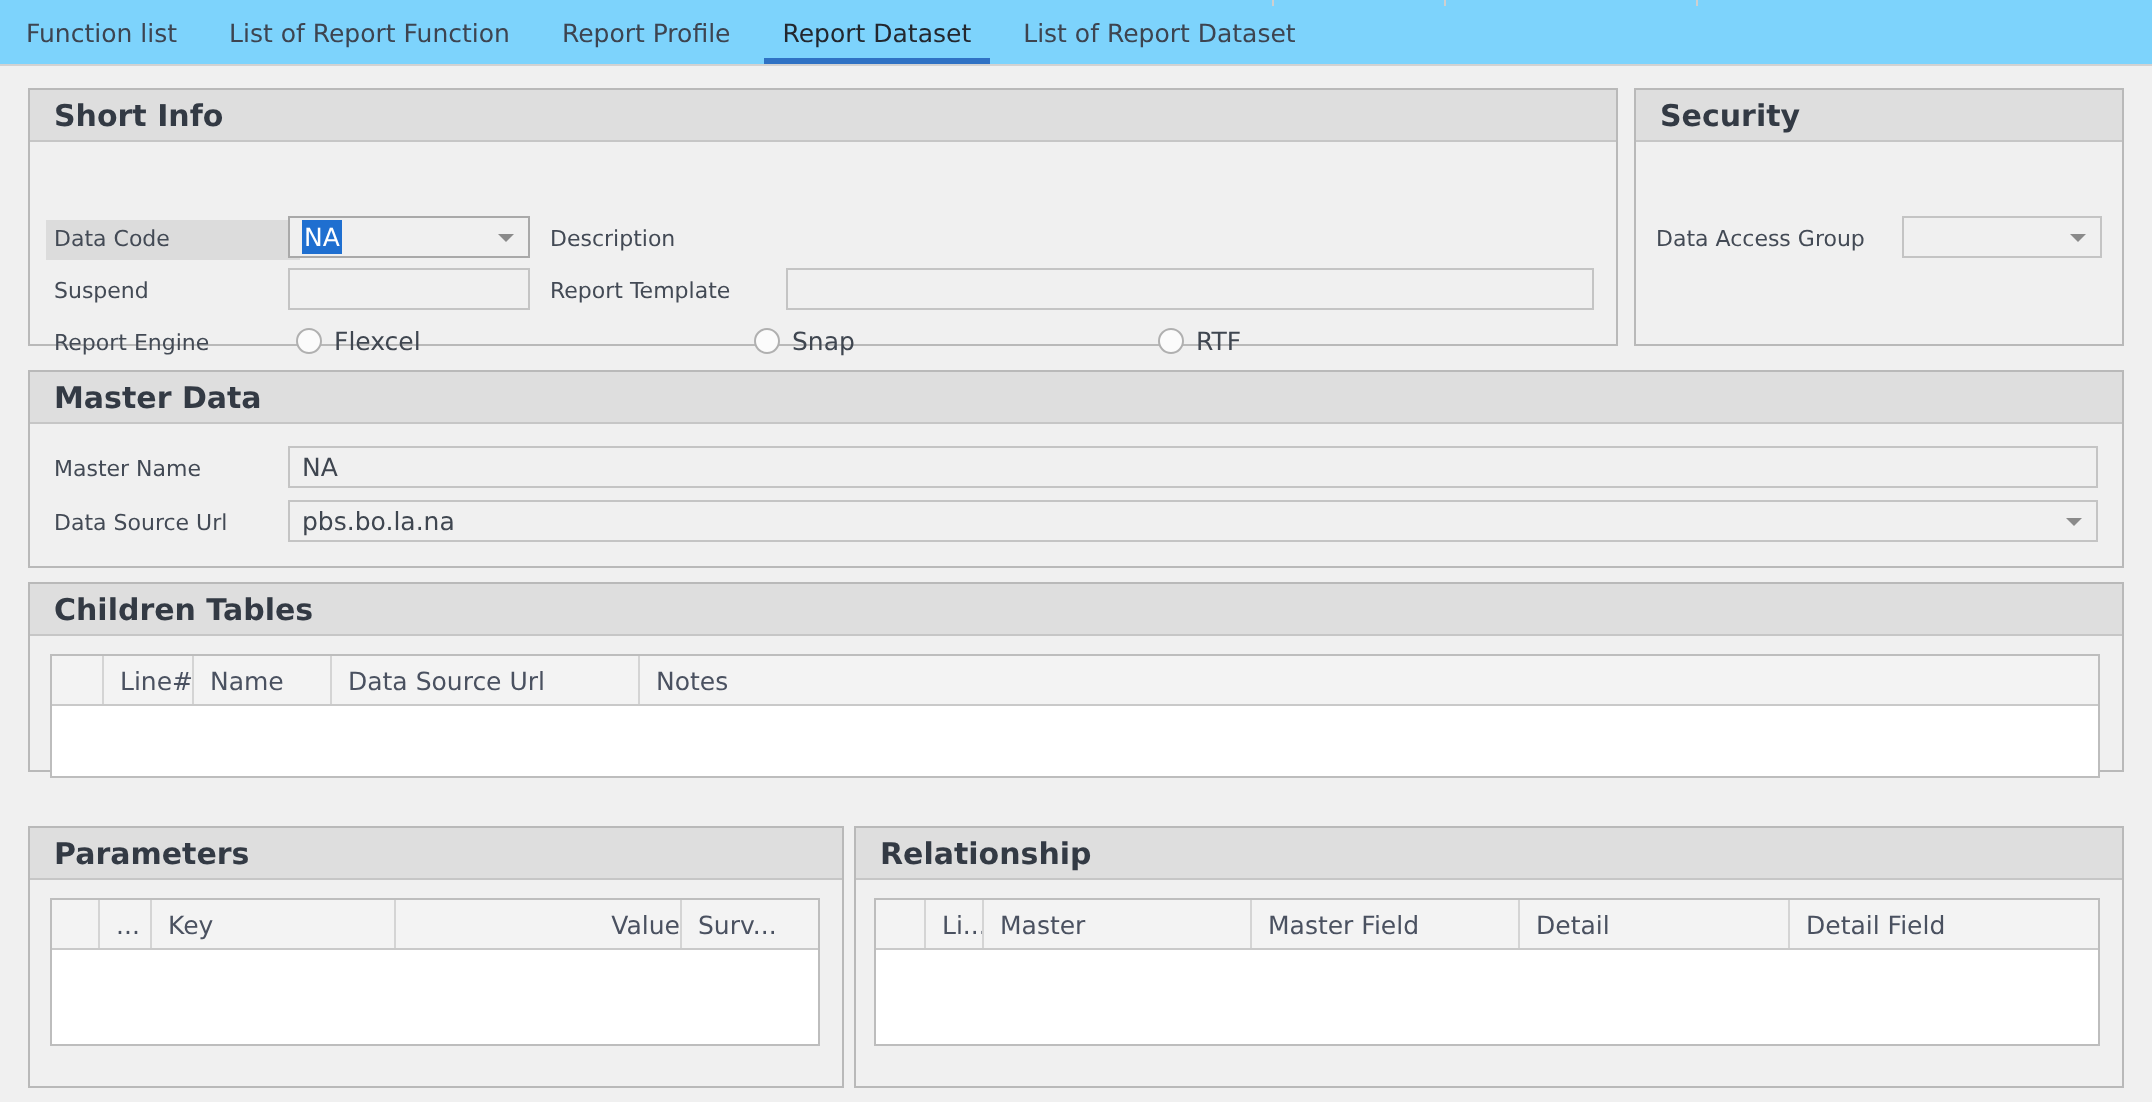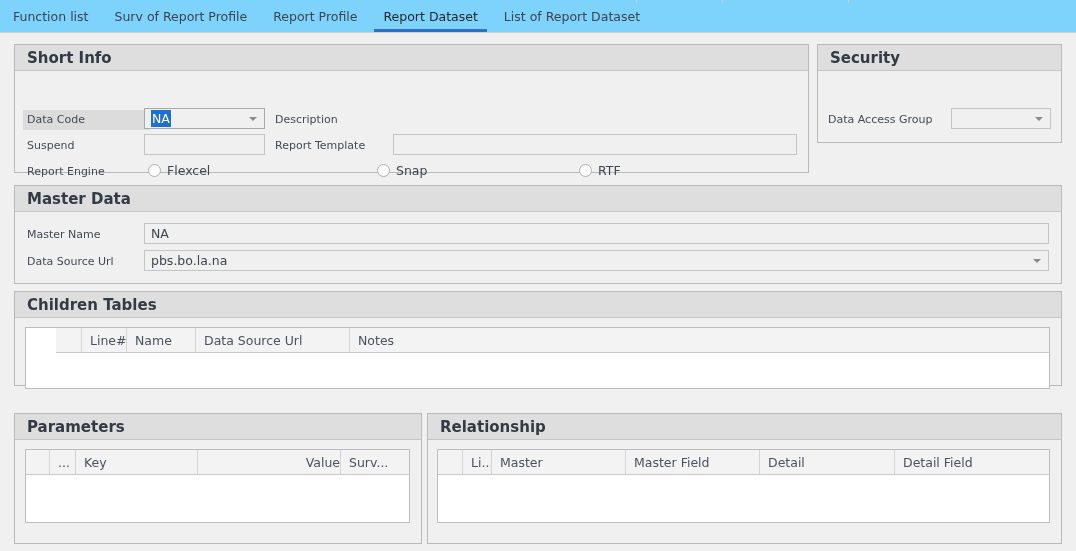--- a/index.html
+++ b/index.html
@@ -187,21 +187,21 @@
     <div class="topseams">
       <i style="left:636px"></i>
         <i style="left:722px"></i>
         <i style="left:848px"></i>
     </div>
     <div class="tabs">
       <div class="tab">
         <span>Function list</span>
       </div>
       <div class="tab">
-        <span>Surv of Report Profile</span>
+        <span>List of Report Function</span>
       </div>
       <div class="tab">
         <span>Report Profile</span>
       </div>
       <div class="tab active">
         <span>Report Dataset</span>
       </div>
       <div class="tab">
         <span>List of Report Dataset</span>
       </div>
@@ -253,21 +253,21 @@
         <span>Snap</span>
       </div>
       <div class="radio" style="left:564px; top:92px;">
         <span class="dot"></span>
         <span>RTF</span>
       </div>
 
     </div>
   </div>
 
-  <div class="group" style="left:817px; top:44px; width:245px; height:99px;">
+  <div class="group" style="left:817px; top:44px; width:245px; height:129px;">
     <div class="ghead">
       <span>Security</span>
     </div>
     <div class="gbody" style="height:101px;">
       <div class="lbl" style="left:10px; top:40px;">
         <span>Data Access Group</span>
       </div>
       <div class="field" style="left:133px; top:37px; width:100px; height:21px;">
         <span></span>
         <span class="arrow"></span>
@@ -295,21 +295,21 @@
         <span class="arrow"></span>
       </div>
     </div>
   </div>
 
   <div class="group" style="left:14px; top:291px; width:1048px; height:95px;">
     <div class="ghead">
       <span>Children Tables</span>
     </div>
     <div class="gbody" style="height:83px;">
-      <div class="grid" style="left:10px; top:9px; width:1025px; height:62px;padding-left:30px;">
+      <div class="grid" style="left:10px; top:9px; width:1025px; height:62px;">
         <div class="hrow">
           <div class="hcell corner" style="width:26px;">
             <span></span>
           </div>
           <div class="hcell" style="width:45px;">
             <span>Line#</span>
           </div>
           <div class="hcell" style="width:69px;">
             <span>Name</span>
           </div>

